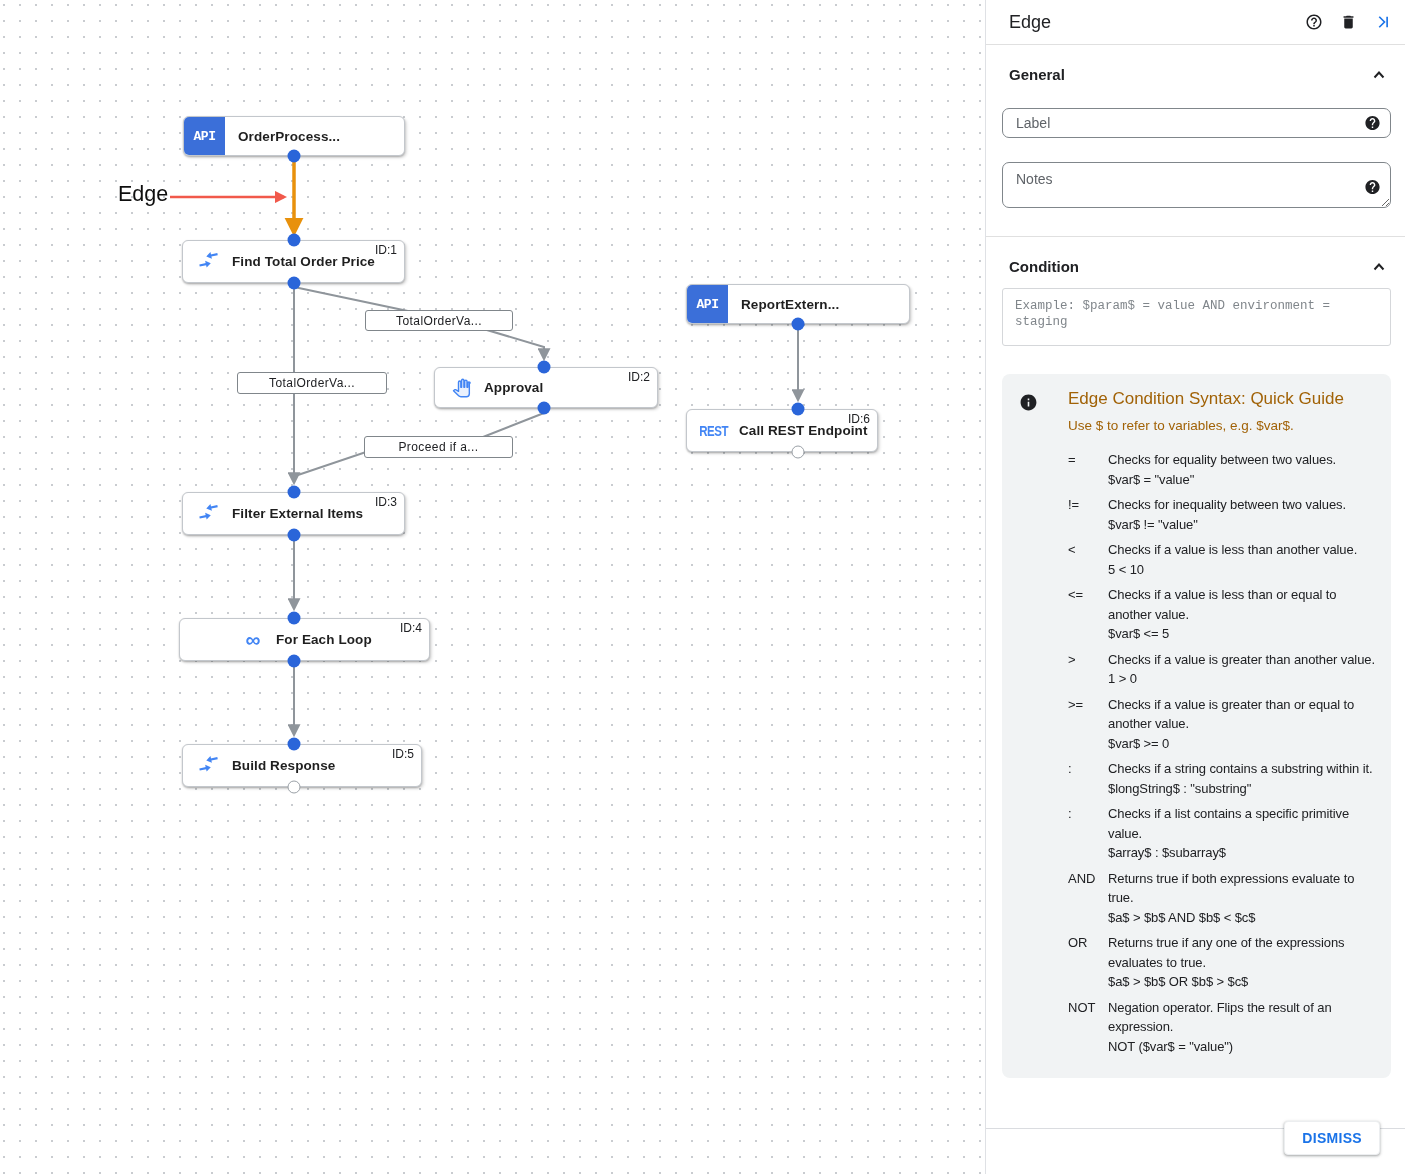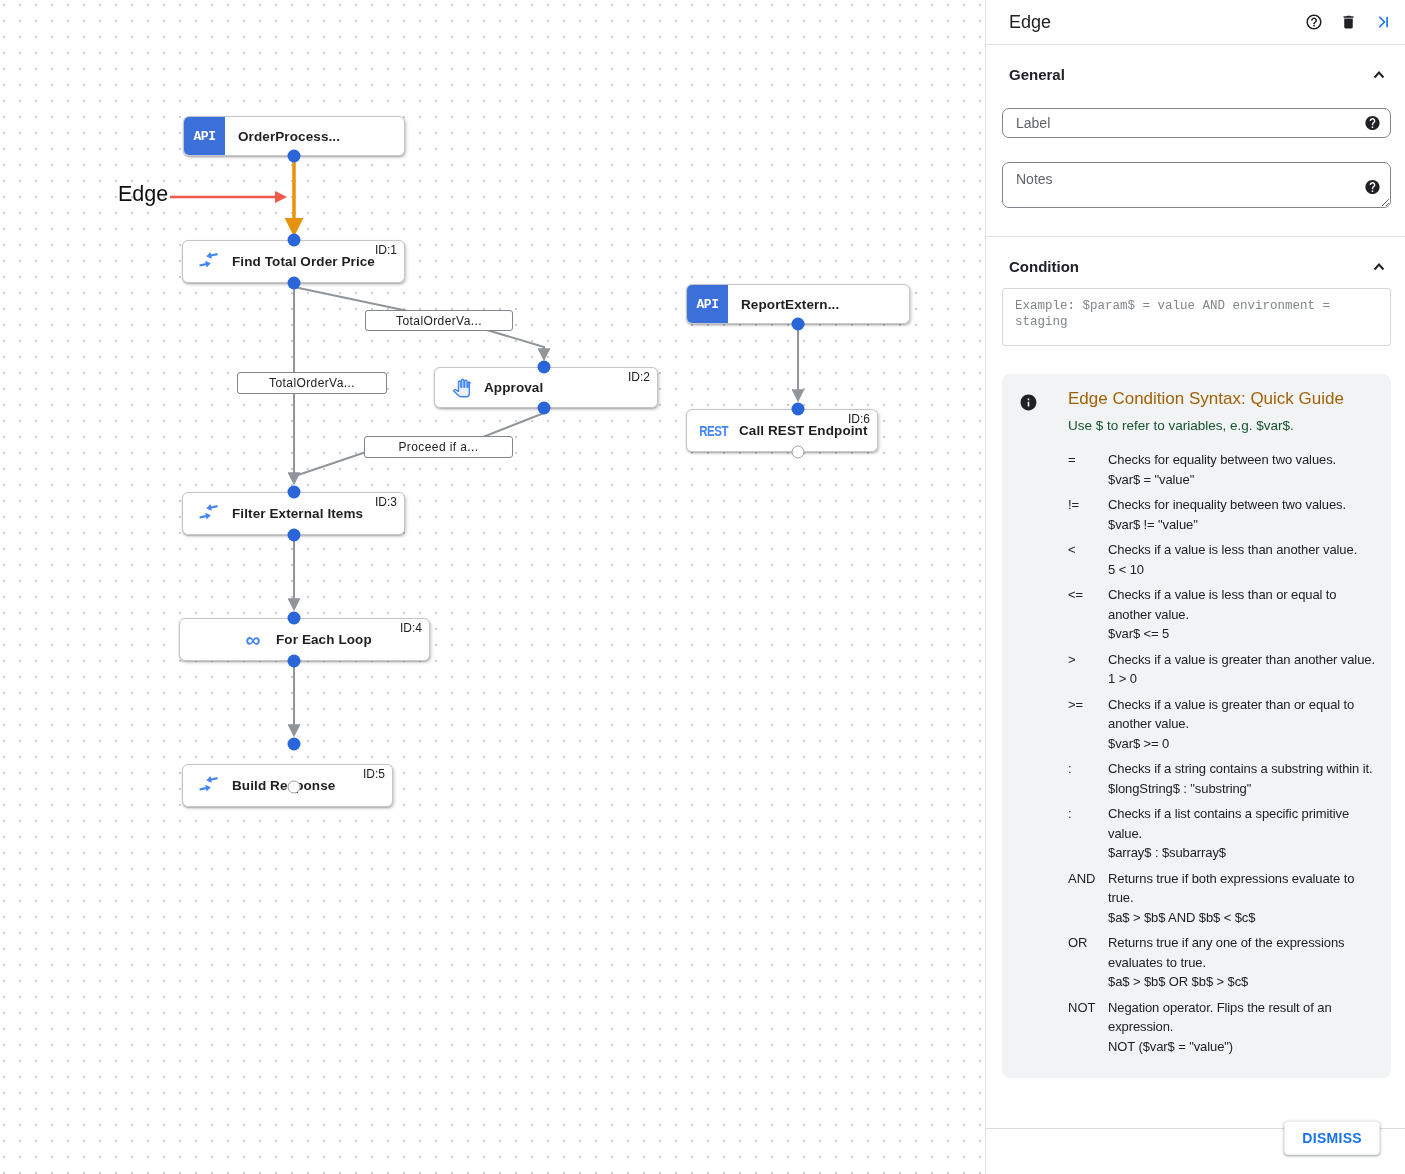--- a/index.html
+++ b/index.html
@@ -73,21 +73,21 @@
     font-family:"Liberation Mono", monospace; font-size:12.5px; line-height:16px; color:#202124; padding:9px 12px; background:#fff;
   }
   .condition-box textarea::placeholder { color:#80868b; }
 
   .guide {
     margin:24px 14px 0 16px; background:#f1f3f4; border-radius:8px;
     padding:15px 14px 16px 17px; display:grid; grid-template-columns:20px 1fr; column-gap:29px;
   }
   .guide-icon { padding-top:4px; }
   .guide-title { font-size:17px; font-weight:400; color:#a16207; margin-bottom:9px; }
-  .guide-intro { font-size:13.5px; color:#14532d; margin-bottom:17px; }
+  .guide-intro { font-size:13.5px; color:#a16207; margin-bottom:17px; }
   .guide-row { display:grid; grid-template-columns:40px 1fr; margin-bottom:6px; }
   .guide-op { font-size:13px; color:#202124; line-height:19.5px; }
   .guide-desc, .guide-example { display:block; font-size:13px; color:#202124; line-height:19.5px; letter-spacing:-.1px; }
 
   .panel-footer-line { position:absolute; left:0; right:0; top:1128px; border-top:1px solid #dadce0; }
   .dismiss-btn {
     position:absolute; top:1121px; right:25px; background:#fff; border:1px solid #eceef0; border-radius:4px;
     box-shadow:0 1px 2px rgba(60,64,67,.3), 0 1px 3px 1px rgba(60,64,67,.15);
     color:#1a73e8; font-family:"Liberation Sans", sans-serif; font-size:14px; font-weight:700; letter-spacing:.3px;
     padding:8px 17px; cursor:pointer;
@@ -185,21 +185,21 @@
   </div>
 
   <div class="node" style="left:179px; top:618px; width:251px; height:43px;padding-left:47px;">
     <span class="node-id">ID:4</span>
     <span class="task-icon">
         <span class="loop-glyph">∞</span>
       </span>
     <span class="node-label">For Each Loop</span>
   </div>
 
-  <div class="node" style="left:182px; top:764px; width:211px; height:43px;">
+  <div class="node" style="left:182px; top:744px; width:240px; height:43px;">
     <span class="node-id">ID:5</span>
     <span class="task-icon">
         <span class="tilt">
       <svg width="22" height="16" viewBox="0 0 22 16">
             <g stroke="#4285f4" stroke-width="2.2" fill="#4285f4">
               <line x1="21" y1="4" x2="13" y2="4"></line>
               <path d="M14.5,.5 L9.5,4 L14.5,7.5 z" stroke="none"></path>
               <line x1="1" y1="11.5" x2="9" y2="11.5"></line>
               <path d="M7.5,8 L12.5,11.5 L7.5,15 z" stroke="none"></path>
             </g>

